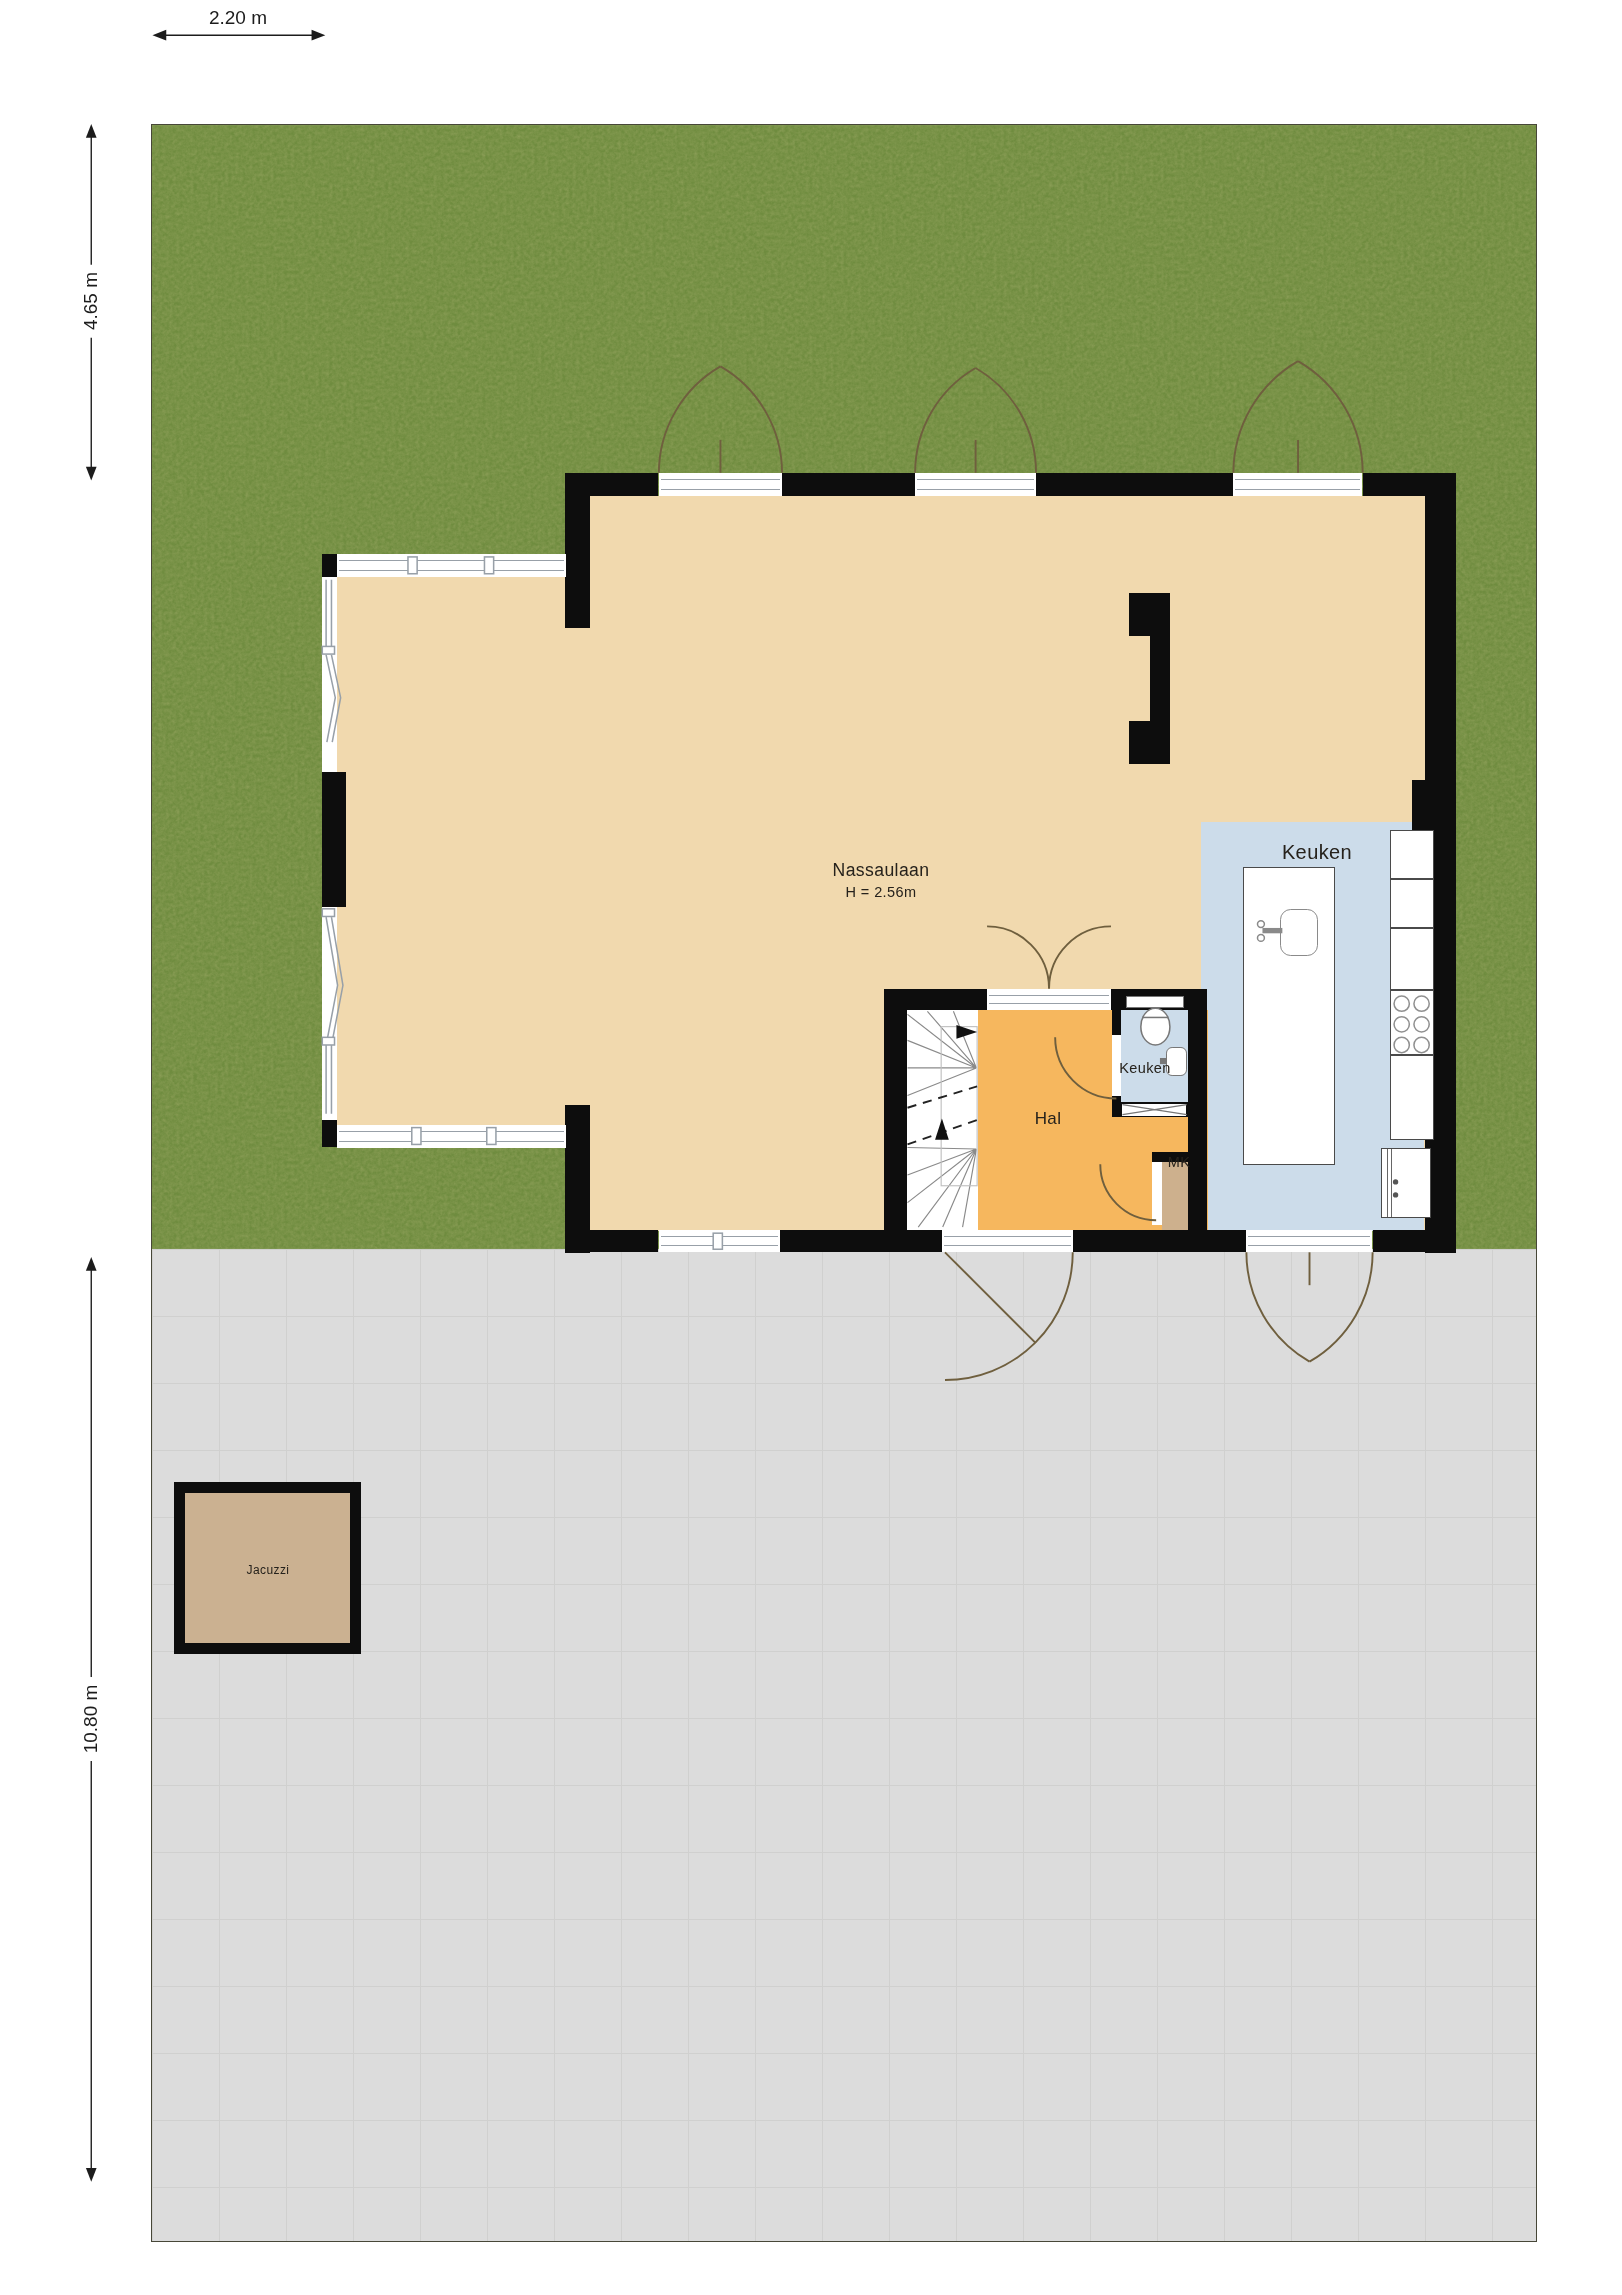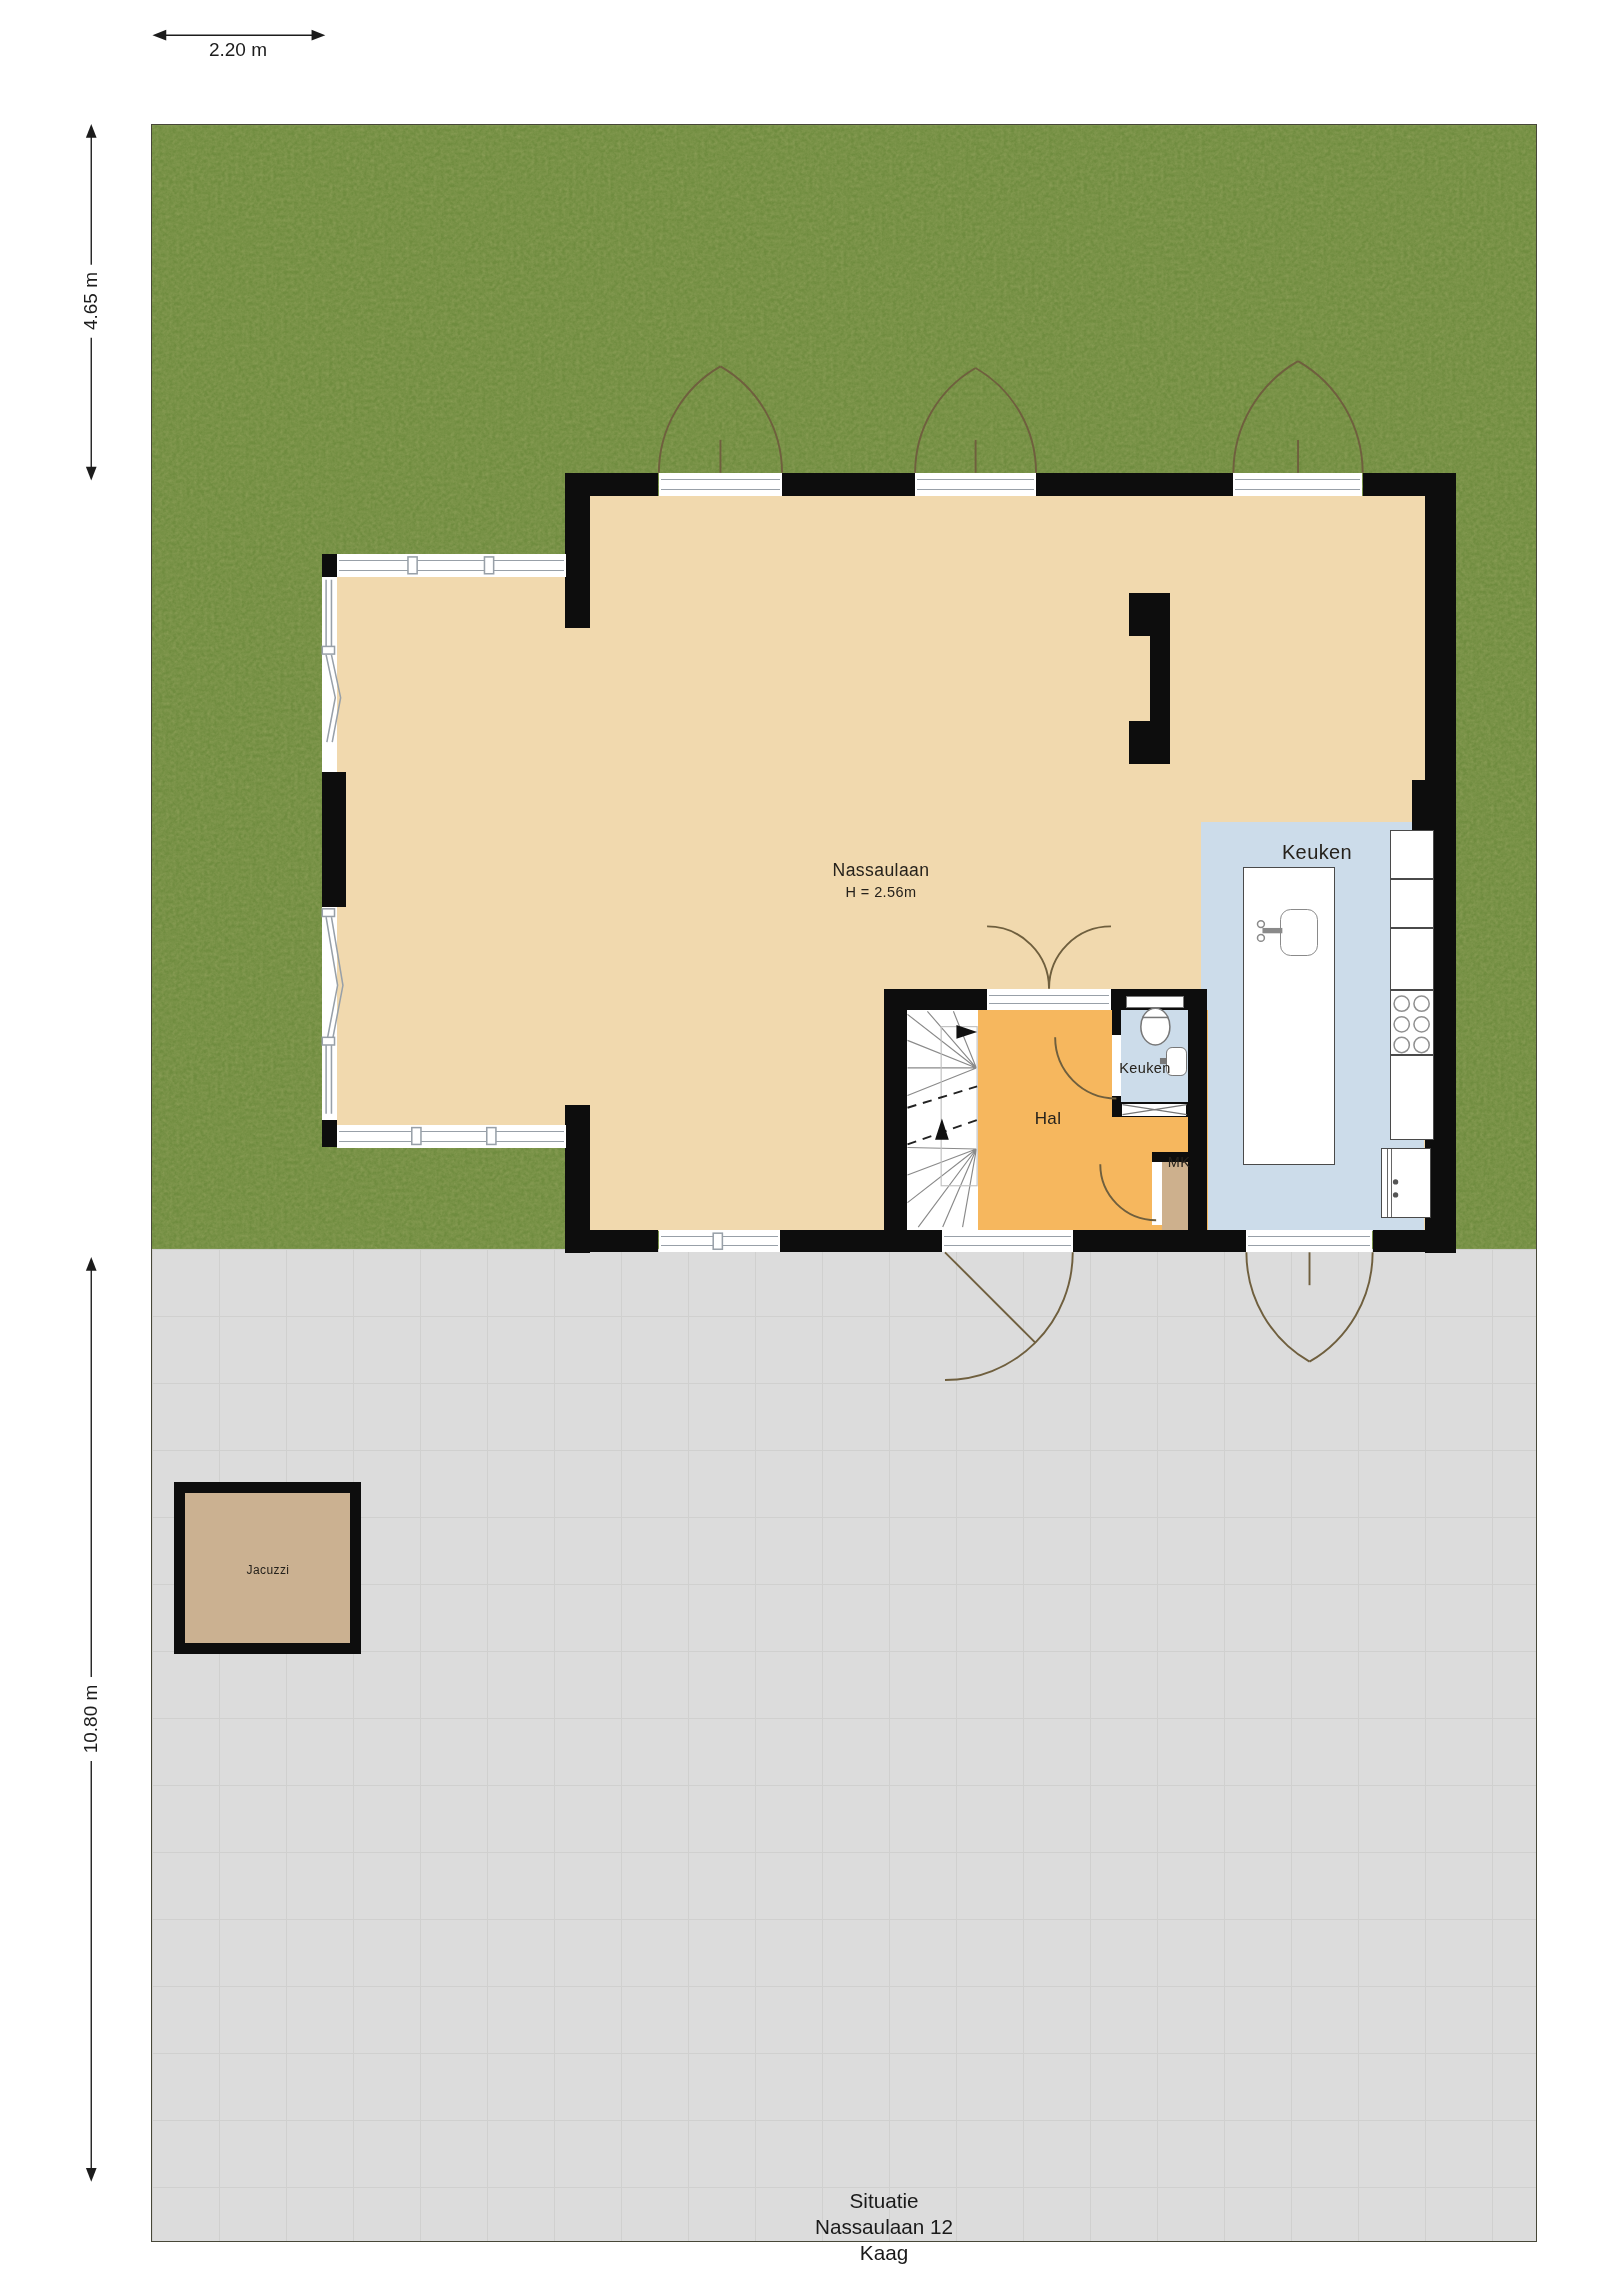--- a/index.html
+++ b/index.html
@@ -249,24 +249,19 @@
 
   <div class="room-label" style="left:881px;top:880px;font-size:17.6px">
     <div>Nassaulaan</div>
     <div style="font-size:14.5px;margin-top:3px">H = 2.56m</div>
   </div>
   <div class="room-label" style="left:1317px;top:852px;font-size:20px">Keuken</div>
   <div class="room-label" style="left:1048px;top:1119px;font-size:17px">Hal</div>
   <div class="room-label" style="left:1145px;top:1068px;font-size:14.5px">Keuken</div>
   <div class="room-label" style="left:1179px;top:1162px;font-size:14.5px">MK</div>
 
-  <div class="dim-label" style="left:238px;top:50px">2.20 m</div>
+  <div class="dim-label" style="left:238px;top:18px">2.20 m</div>
   <div class="dim-label vert" style="left:91px;top:301px">4.65 m</div>
   <div class="dim-label vert" style="left:91px;top:1719px">10.80 m</div>
 
-  <div id="title-block">
-    <div>Situatie</div>
-    <div>Nassaulaan 12</div>
-    <div>Kaag</div>
-  </div>
 
 </div>
 
 
 </body></html>

